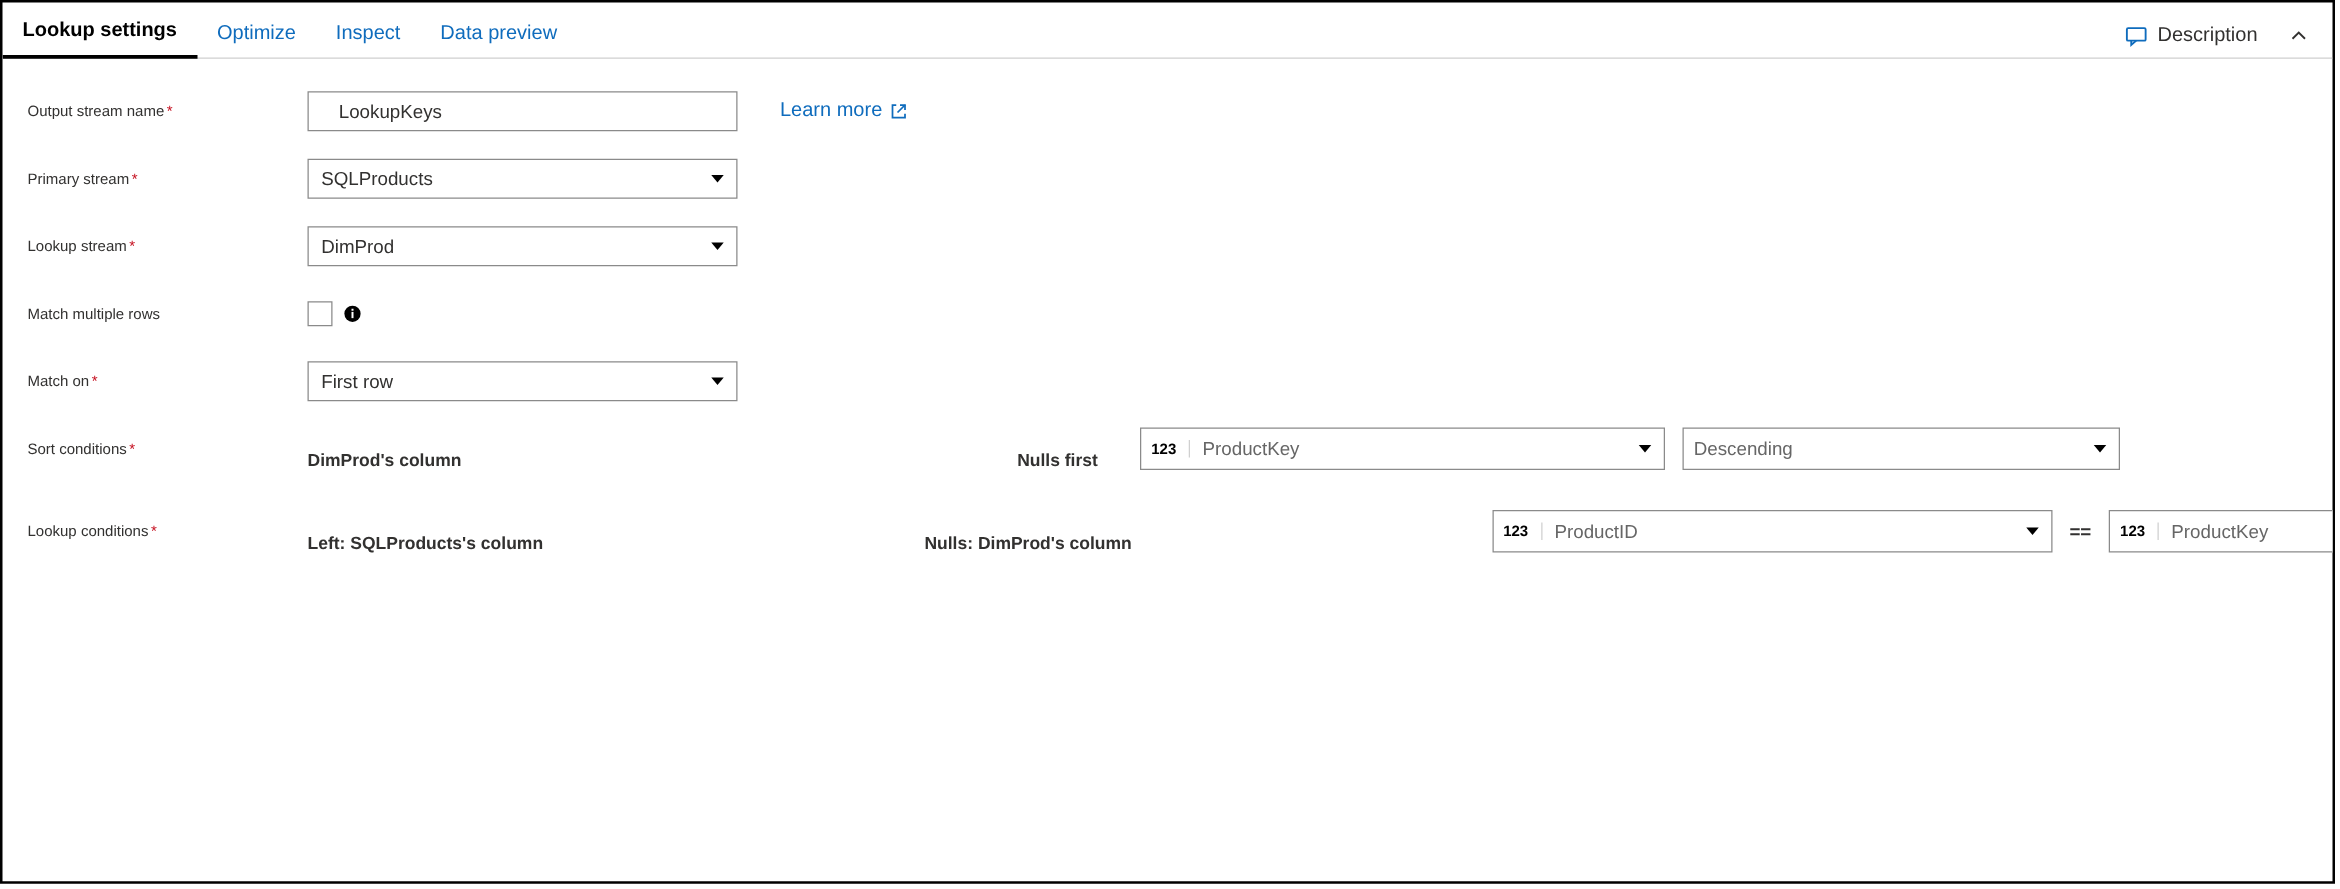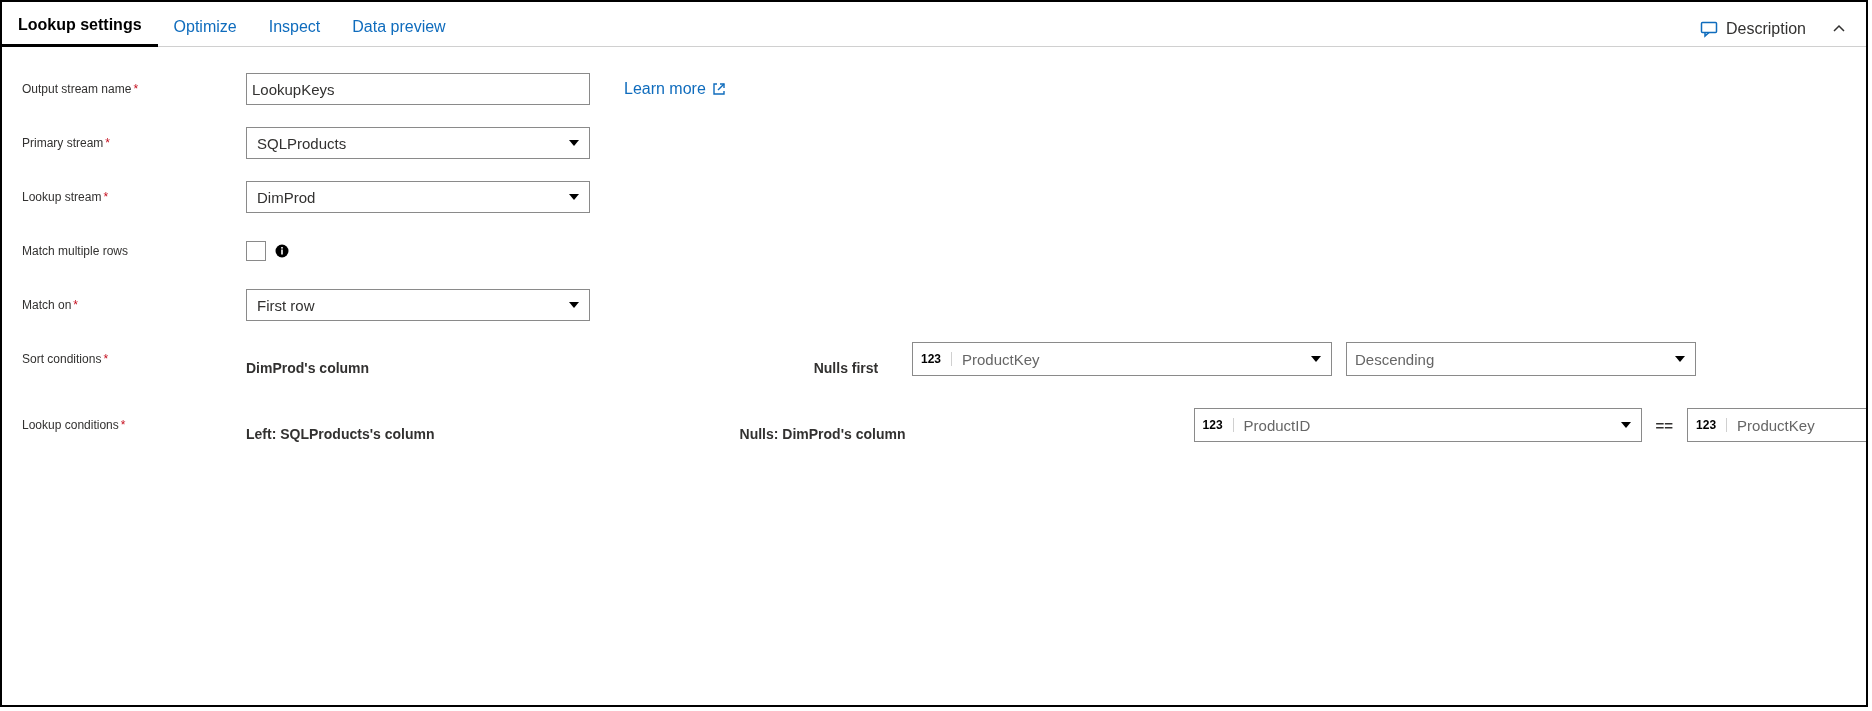--- a/index.html
+++ b/index.html
@@ -70,21 +70,21 @@
   .row-label{
     width:224px;
     flex:0 0 224px;
     font-size:12px;
     color:var(--text);
   }
   .req{color:var(--required);margin-left:2px;}
   .text-input{
     height:32px;
     border:1px solid var(--border);
-    padding:0 5px;
+    padding:0 24px;
     font-size:15px;
     width:344px;
     box-sizing:border-box;
     font-family:inherit;
     color:var(--text);
   }
   .select-box{
     height:32px;
     border:1px solid var(--border);
     width:344px;

